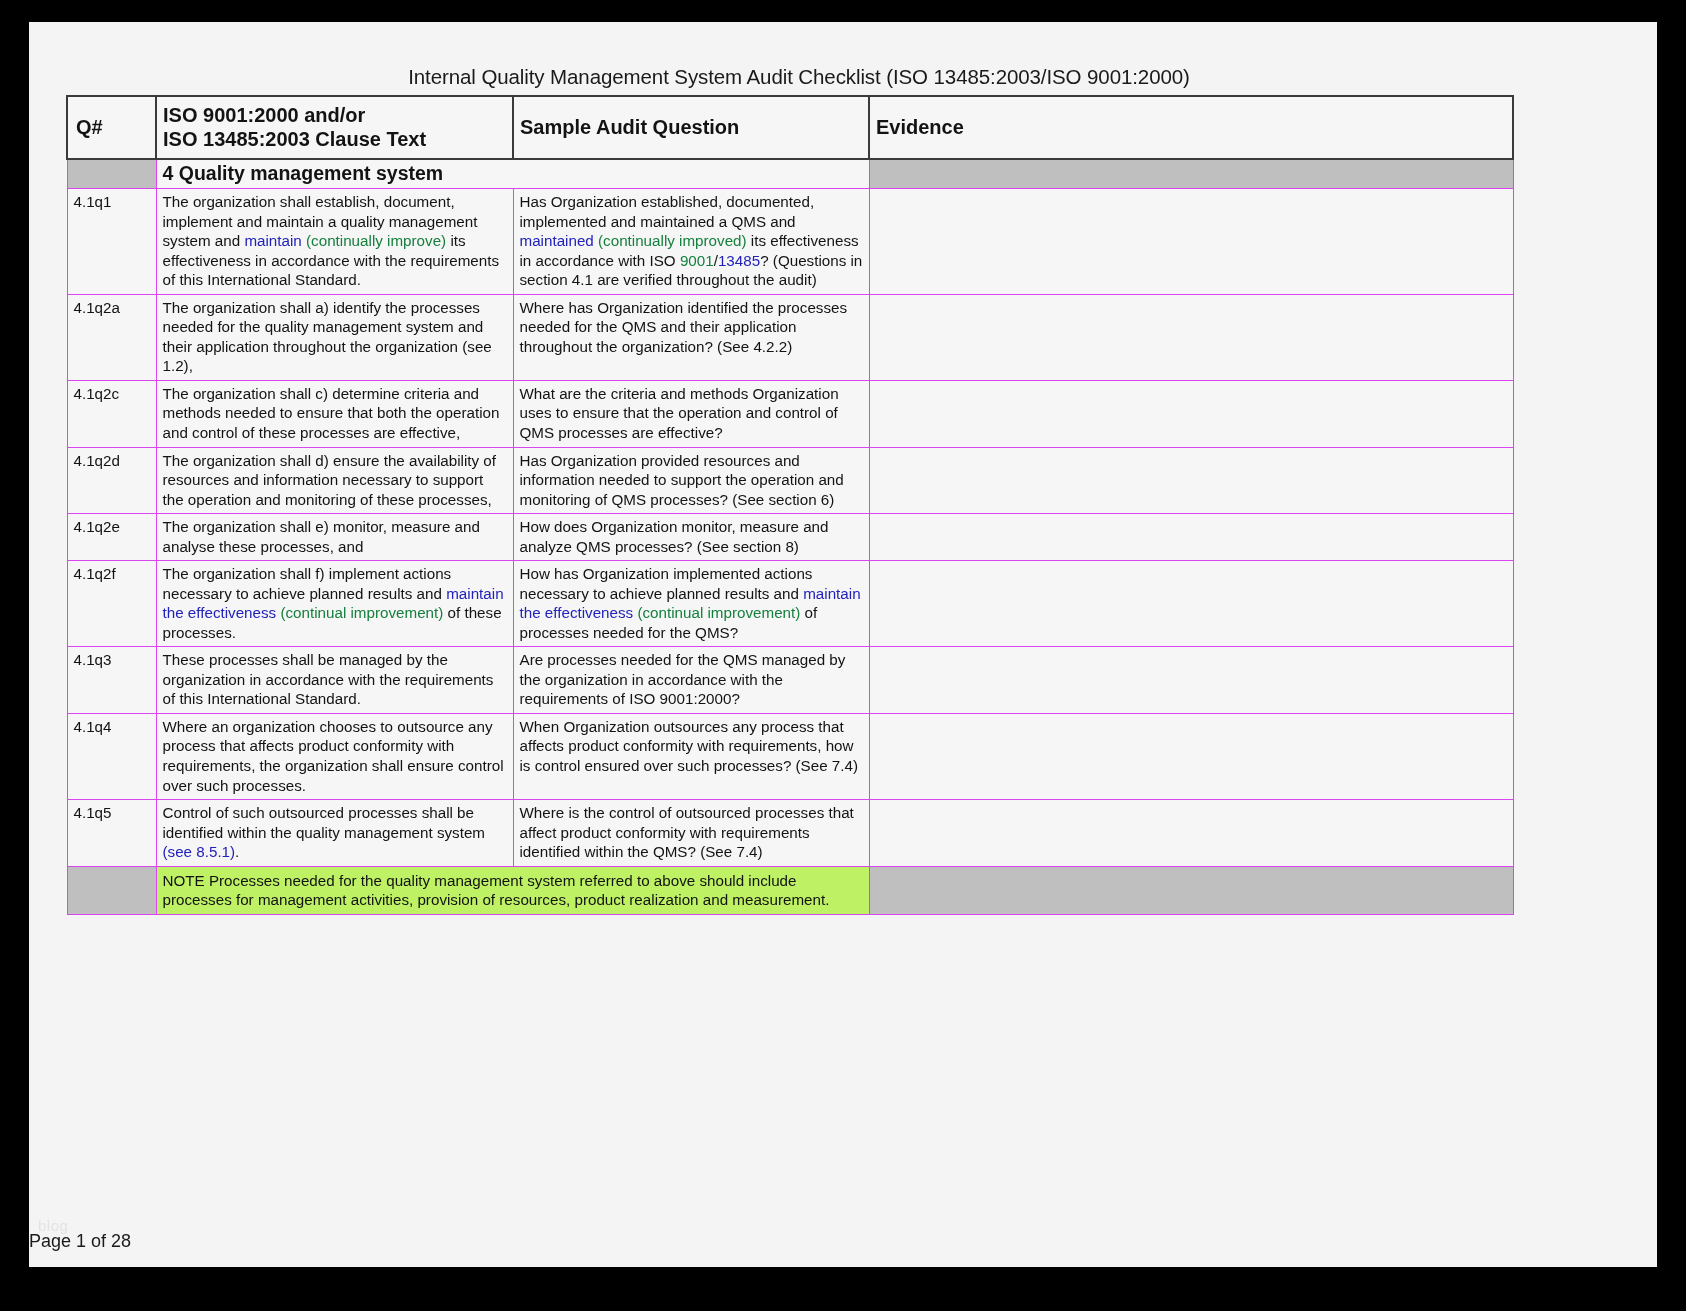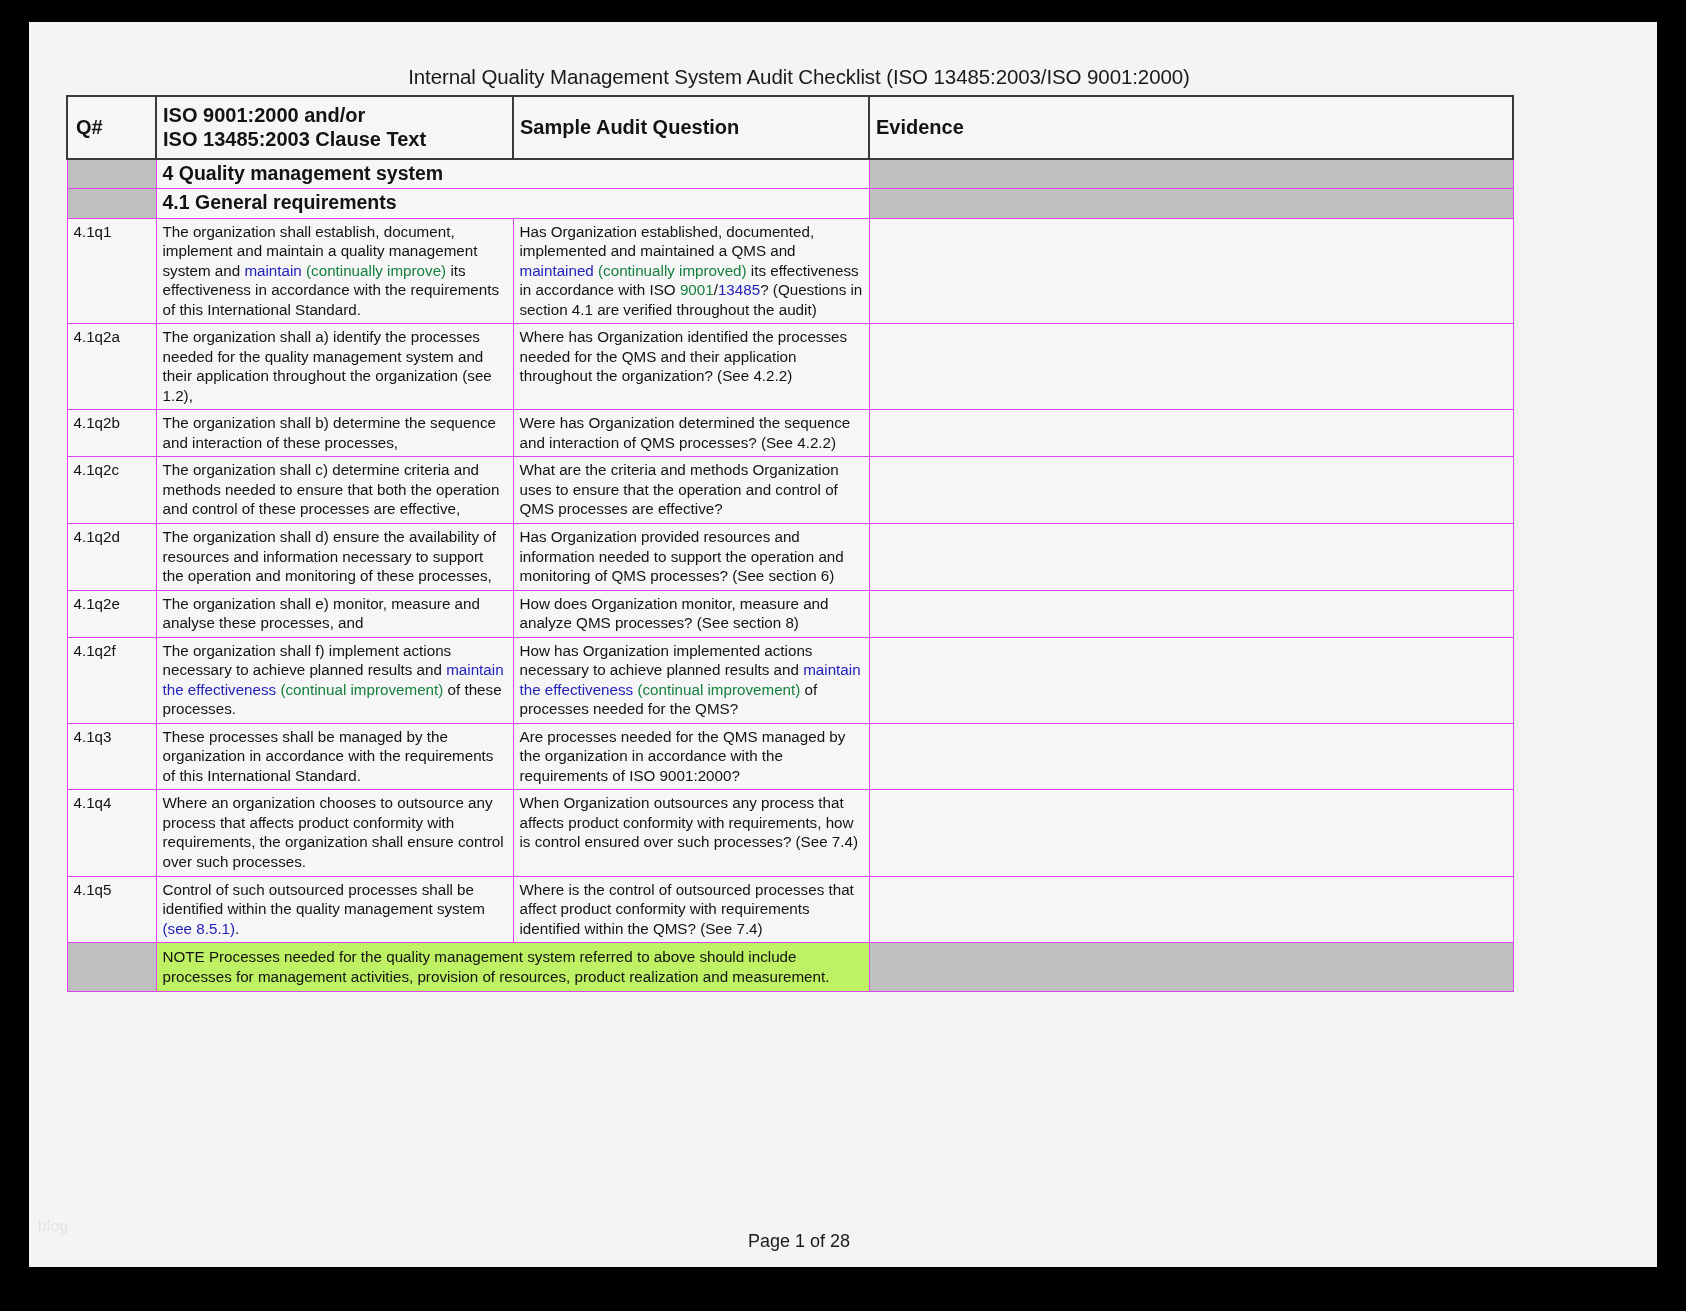--- a/index.html
+++ b/index.html
@@ -123,21 +123,20 @@
   }
 
   .em-blue { color: #2222bb; text-align: right; }
   .em-red  { color: #15803d; }
 
   .page-footer {
     position: absolute;
     left: 0;
     top: 1209px;
     width: 1540px;
-    text-align: center;
     font-size: 18px;
     color: #1a1a1a;
   }
 
   .watermark {
     position: absolute;
     left: 9px;
     top: 1195px;
     font-size: 15px;
     color: #e3e3e3;
@@ -168,41 +167,30 @@
               <div>ISO 13485:2003 Clause Text</div>
             </td>
             <td>Sample Audit Question</td>
             <td>Evidence</td>
           </tr>
           <tr class="band-row">
             <td class="band-qnum"></td>
             <td class="band-text" colspan="2">4 Quality management system</td>
             <td class="band-evid"></td>
           </tr>
-          <tr class="band-row">
-            <td class="band-qnum"></td>
-            <td class="band-text" colspan="2">4.1 General requirements</td>
-            <td class="band-evid"></td>
-          </tr>
           <tr>
             <td class="qnum-cell">4.1q1</td>
             <td class="clause-cell"><span>The organization shall establish, document, implement and maintain a quality management system and </span><span class="em-blue">maintain </span><span class="em-red">(continually improve)</span><span> its effectiveness in accordance with the requirements of this International Standard.</span></td>
             <td class="question-cell"><span>Has Organization established, documented, implemented and maintained a QMS and </span><span class="em-blue">maintained </span><span class="em-red">(continually improved)</span><span> its effectiveness in accordance with ISO </span><span class="em-red">9001</span><span>/</span><span class="em-blue">13485</span><span>? (Questions in section 4.1 are verified throughout the audit)</span></td>
             <td class="evid-cell"></td>
           </tr>
           <tr>
             <td class="qnum-cell">4.1q2a</td>
             <td class="clause-cell"><span>The organization shall a) identify the processes needed for the quality management system and their application throughout the organization (see 1.2),</span></td>
             <td class="question-cell"><span>Where has Organization identified the processes needed for the QMS and their application throughout the organization? (See 4.2.2)</span></td>
-            <td class="evid-cell"></td>
-          </tr>
-          <tr>
-            <td class="qnum-cell">4.1q2b</td>
-            <td class="clause-cell"><span>The organization shall b) determine the sequence and interaction of these processes,</span></td>
-            <td class="question-cell"><span>Were has Organization determined the sequence and interaction of QMS processes?  (See 4.2.2)</span></td>
             <td class="evid-cell"></td>
           </tr>
           <tr>
             <td class="qnum-cell">4.1q2c</td>
             <td class="clause-cell"><span>The organization shall c) determine criteria and methods needed to ensure that both the operation and control of these processes are effective,</span></td>
             <td class="question-cell"><span>What are the criteria and methods Organization uses to ensure that the operation and control of QMS processes are effective?</span></td>
             <td class="evid-cell"></td>
           </tr>
           <tr>
             <td class="qnum-cell">4.1q2d</td>

